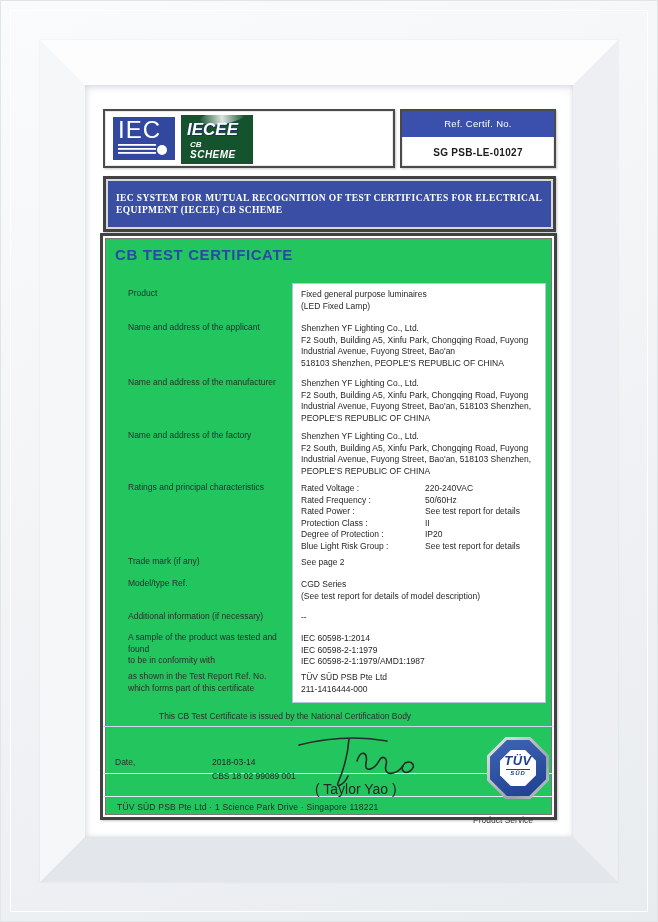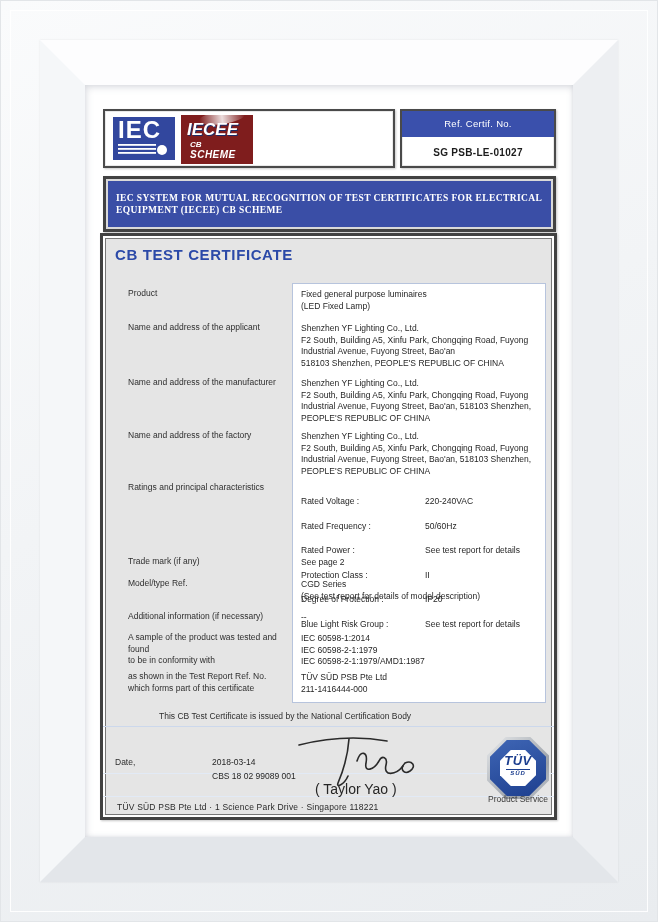--- a/index.html
+++ b/index.html
@@ -12,33 +12,33 @@
     border:1px solid #e2e5e8; }
   .frame-outer-line { position:absolute; inset:10px; border:1px solid rgba(255,255,255,.9); }
   .frame-bevel { position:absolute; inset:40px;
     border:45px solid;
     border-color:#fdfdfe #edeff2 #e3e6ea #f5f7f9;
     box-shadow:0 0 2px rgba(0,0,0,.08); }
   .mat { position:absolute; inset:85px; background:#fff;
     box-shadow:inset 1px 2px 7px rgba(110,120,135,.28), inset -1px -1px 3px rgba(160,168,178,.12); }
 
   
-  .dbox { position:absolute; background:#e5e5e5; border:3px solid #424242;
+  .dbox { position:absolute; background:#22c55e; border:3px solid #424242;
     box-shadow:inset 0 0 0 2px #ffffff, inset 0 0 0 3px #777, 1px 1px 2px rgba(0,0,0,.22); }
   .hbox { position:absolute; background:#fff; border:2px solid #4a4a4a;
     box-shadow:inset 0 0 0 1px #e9e9e9, 1px 1px 2px rgba(0,0,0,.22); }
 
   
   .iec-box { position:absolute; left:8px; top:6px; width:62px; height:43px;
     background:#32479e; color:#fff; }
-  .iec-box .iec-txt { font-size:24px; font-weight:bold; letter-spacing:1px;
+  .iec-box .iec-txt { font-size:24px; font-weight:normal; letter-spacing:1px;
     position:absolute; left:5px; top:-1px; }
   .iec-lines { position:absolute; left:5px; bottom:4px; }
   .iecee-box { position:absolute; left:76px; top:4px; width:72px; height:49px;
-    background:#7f1d1d; color:#fff; overflow:hidden; }
+    background:#14532d; color:#fff; overflow:hidden; }
   .iecee-globe { position:absolute; right:-9px; top:6px; width:40px; height:40px;
     border-radius:50%; background:radial-gradient(circle at 35% 30%, #aebdе8 0%, #809bd4 30%, #41579f 75%); opacity:.75; }
   .iecee-shine { position:absolute; left:18px; top:-4px; width:46px; height:13px;
     background:linear-gradient(90deg, rgba(255,255,255,.0), rgba(255,255,255,.85), rgba(255,255,255,0)); transform:rotate(-8deg); border-radius:50%; }
   .iecee-txt1 { position:absolute; left:6px; top:5px; font-size:17px; font-weight:bold;
     font-style:italic; letter-spacing:0px; text-shadow:1px 1px 0 #1d2c66; }
   .iecee-txt2 { position:absolute; left:9px; top:25px; font-size:8px; font-weight:bold; font-style:italic; }
   .iecee-txt3 { position:absolute; left:9px; top:34px; font-size:10px; font-weight:bold; font-style:italic; letter-spacing:.5px; }
 
   .ref-head { position:absolute; left:0; top:0; right:0; height:26px; background:#3a50ac;
@@ -57,21 +57,21 @@
   .main-inner { position:absolute; inset:0; }
   .cert-title { position:absolute; left:12px; top:10px; font-size:15px; font-weight:bold;
     color:#2b49a8; letter-spacing:.6px; }
   .lbl { position:absolute; left:12px; width:172px; font-size:8.5px; line-height:11.5px;
     color:#2e2e2e; white-space:pre-line;padding-left:13px; }
   .vbox { position:absolute; left:189px; top:47px; width:254px; height:420px;
     border:1px solid #b7c4dd; background:#fff; }
   .val { position:absolute; left:8px; right:6px; font-size:8.5px; line-height:11.5px;
     color:#262626; white-space:pre-line; }
   .ratings { position:absolute; left:8px; right:4px; }
-  .r-row { display:flex; font-size:8.5px; line-height:11.5px; color:#262626;margin-top:13px; }
+  .r-row { display:flex; font-size:8.5px; line-height:11.5px; color:#262626; }
   .r-lab { width:124px; flex:none; }
   .r-val { flex:1; }
 
   
   .issued { position:absolute; left:8px; top:475px; font-size:8.5px; color:#2e2e2e;margin-left:48px; }
   .f-line { position:absolute; left:0; right:0; height:1px; background:#ccd8ec; }
   .f-line.l1 { top:490px; }
   .f-line.l2 { top:537px; background:#e2eaf6; }
   .f-line.l3 { top:560px; background:#e2eaf6; }
   .date-lbl { position:absolute; left:12px; top:521px; font-size:8.5px; color:#2e2e2e; }
@@ -83,21 +83,21 @@
   .tuv { position:absolute; left:384px; top:501px; width:62px; height:62px;font-style:italic; }
   .oct { position:absolute; clip-path:polygon(30% 0,70% 0,100% 30%,100% 70%,70% 100%,30% 100%,0 70%,0 30%); }
   .oct.silver { inset:0; background:linear-gradient(135deg,#e8eaec,#9aa0a8 70%,#c7ccd2); }
   .oct.blue { inset:3px; background:linear-gradient(160deg,#3f66b5,#1d3f8f); }
   .oct.white { inset:13px; background:#fff; }
   .tuv-txt { position:absolute; left:0; right:0; top:16px; text-align:center;
     font-size:13px; font-weight:bold; color:#1d3f8f; letter-spacing:.5px; }
   .tuv-rule { position:absolute; left:19px; right:19px; top:32px; height:1px; background:#1d3f8f; }
   .tuv-sud { position:absolute; left:0; right:0; top:33px; text-align:center;
     font-size:6px; font-weight:bold; color:#1d3f8f; letter-spacing:1px; }
-  .tuv-caption { position:absolute; left:370px; top:558px; width:90px; text-align:center;
+  .tuv-caption { position:absolute; left:370px; top:579px; width:90px; text-align:left;
     font-size:8.5px; color:#3a3a3a; }
   .footer-addr { position:absolute; left:14px; top:566px; font-size:8.5px; color:#2a2a2a; letter-spacing:.2px; }
 </style>
 </head>
 <body>
 
 <div class="page">
   <div class="frame-outer"></div>
   <div class="frame-outer-line"></div>
   <div class="frame-bevel"></div>

